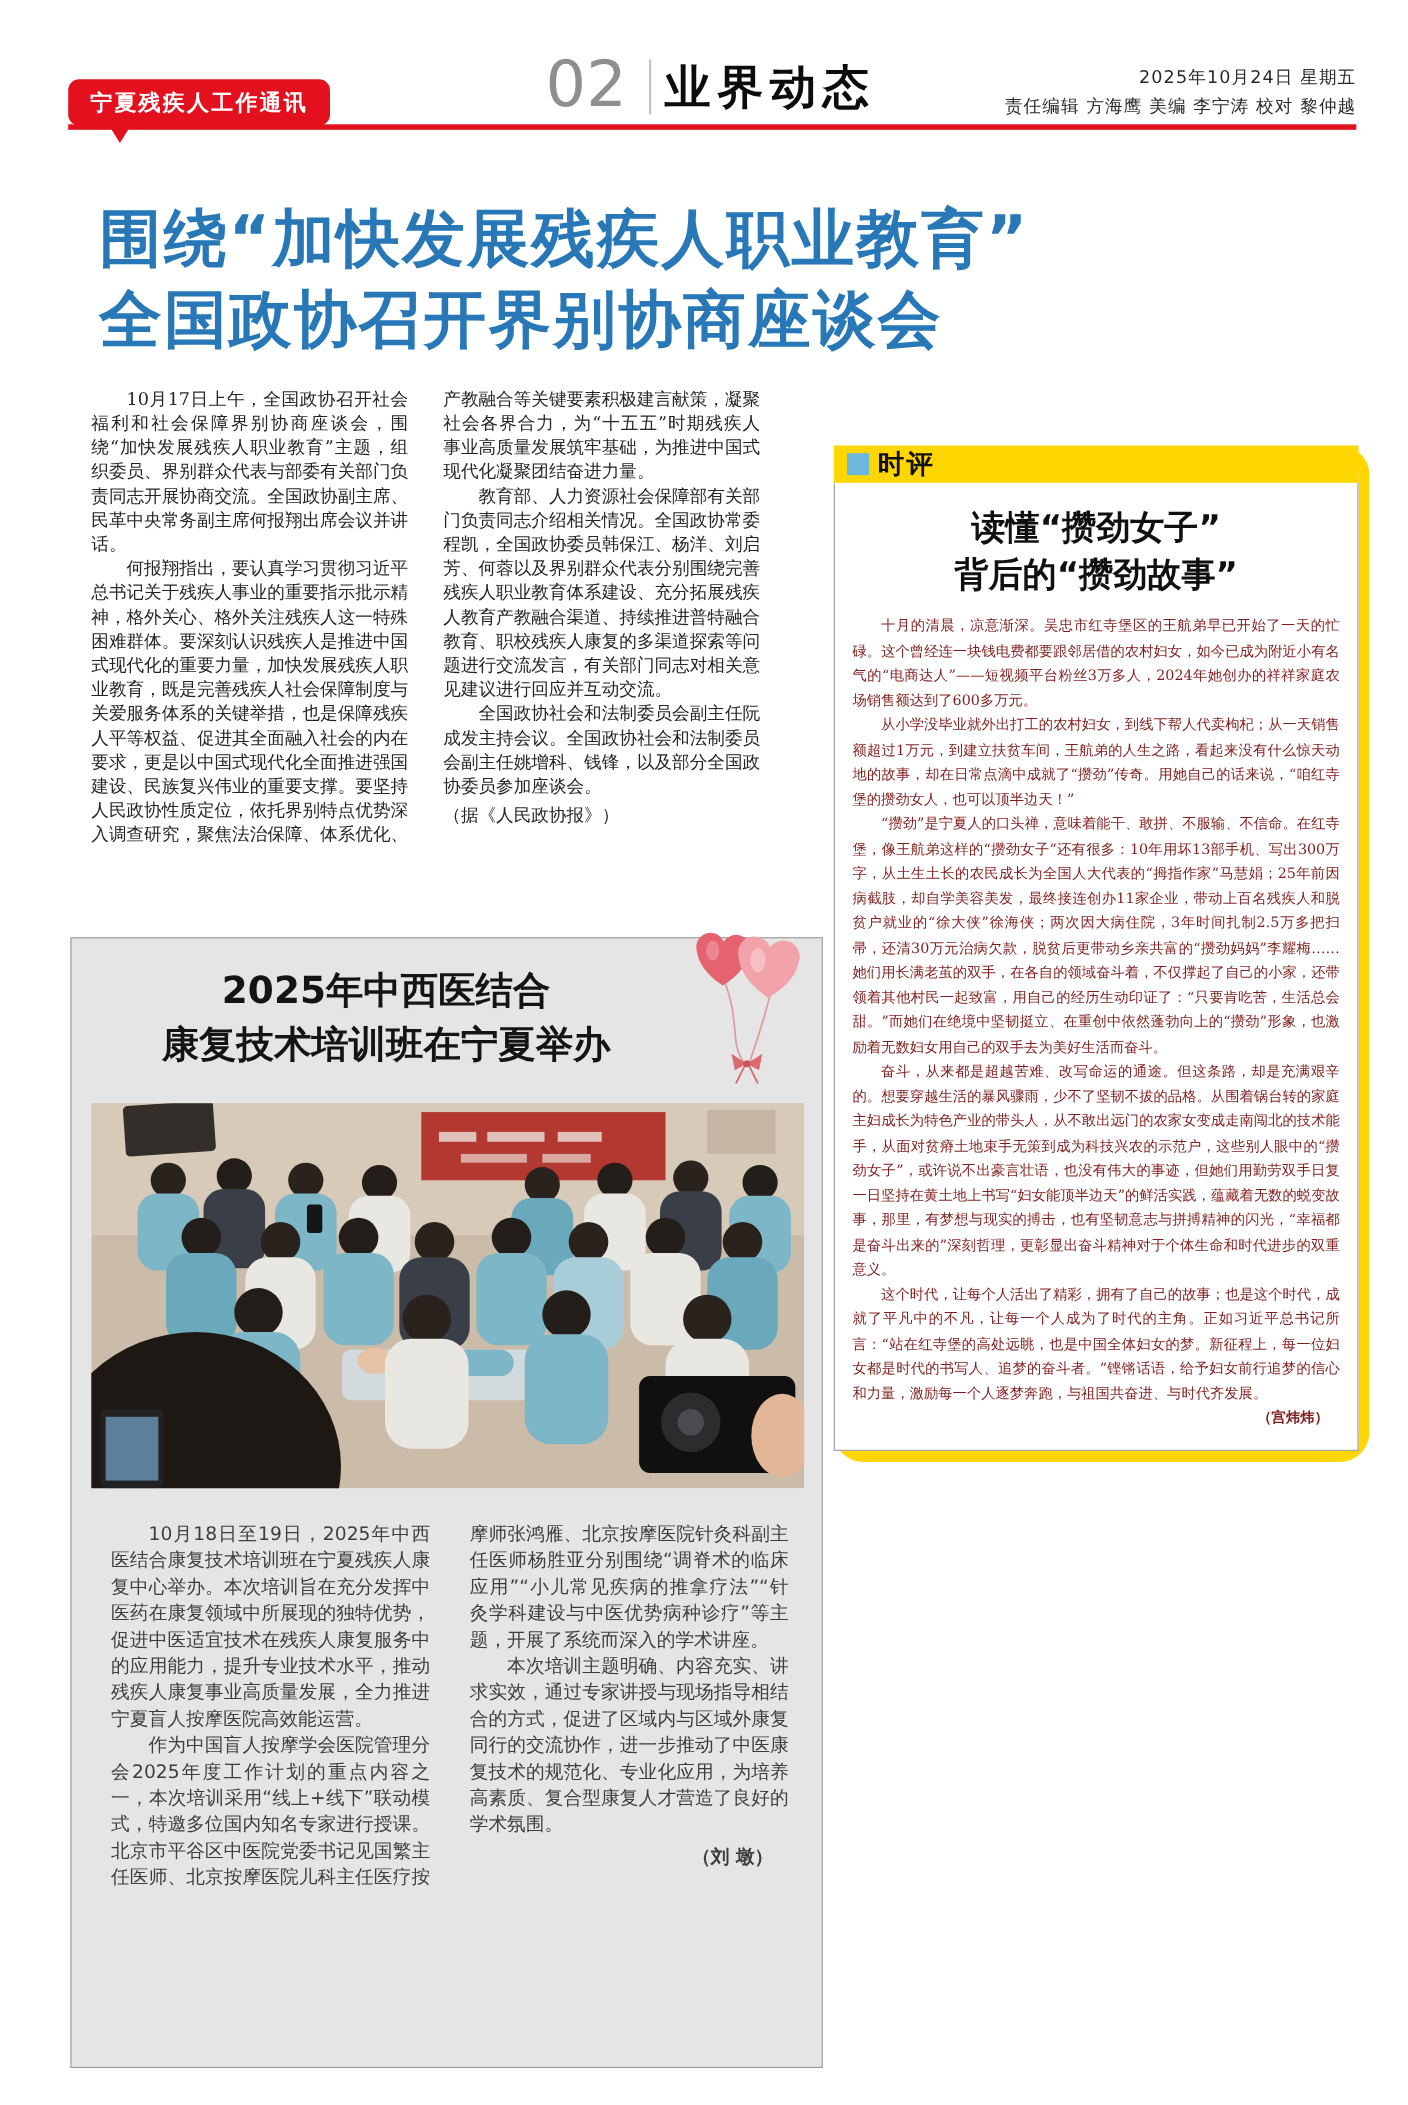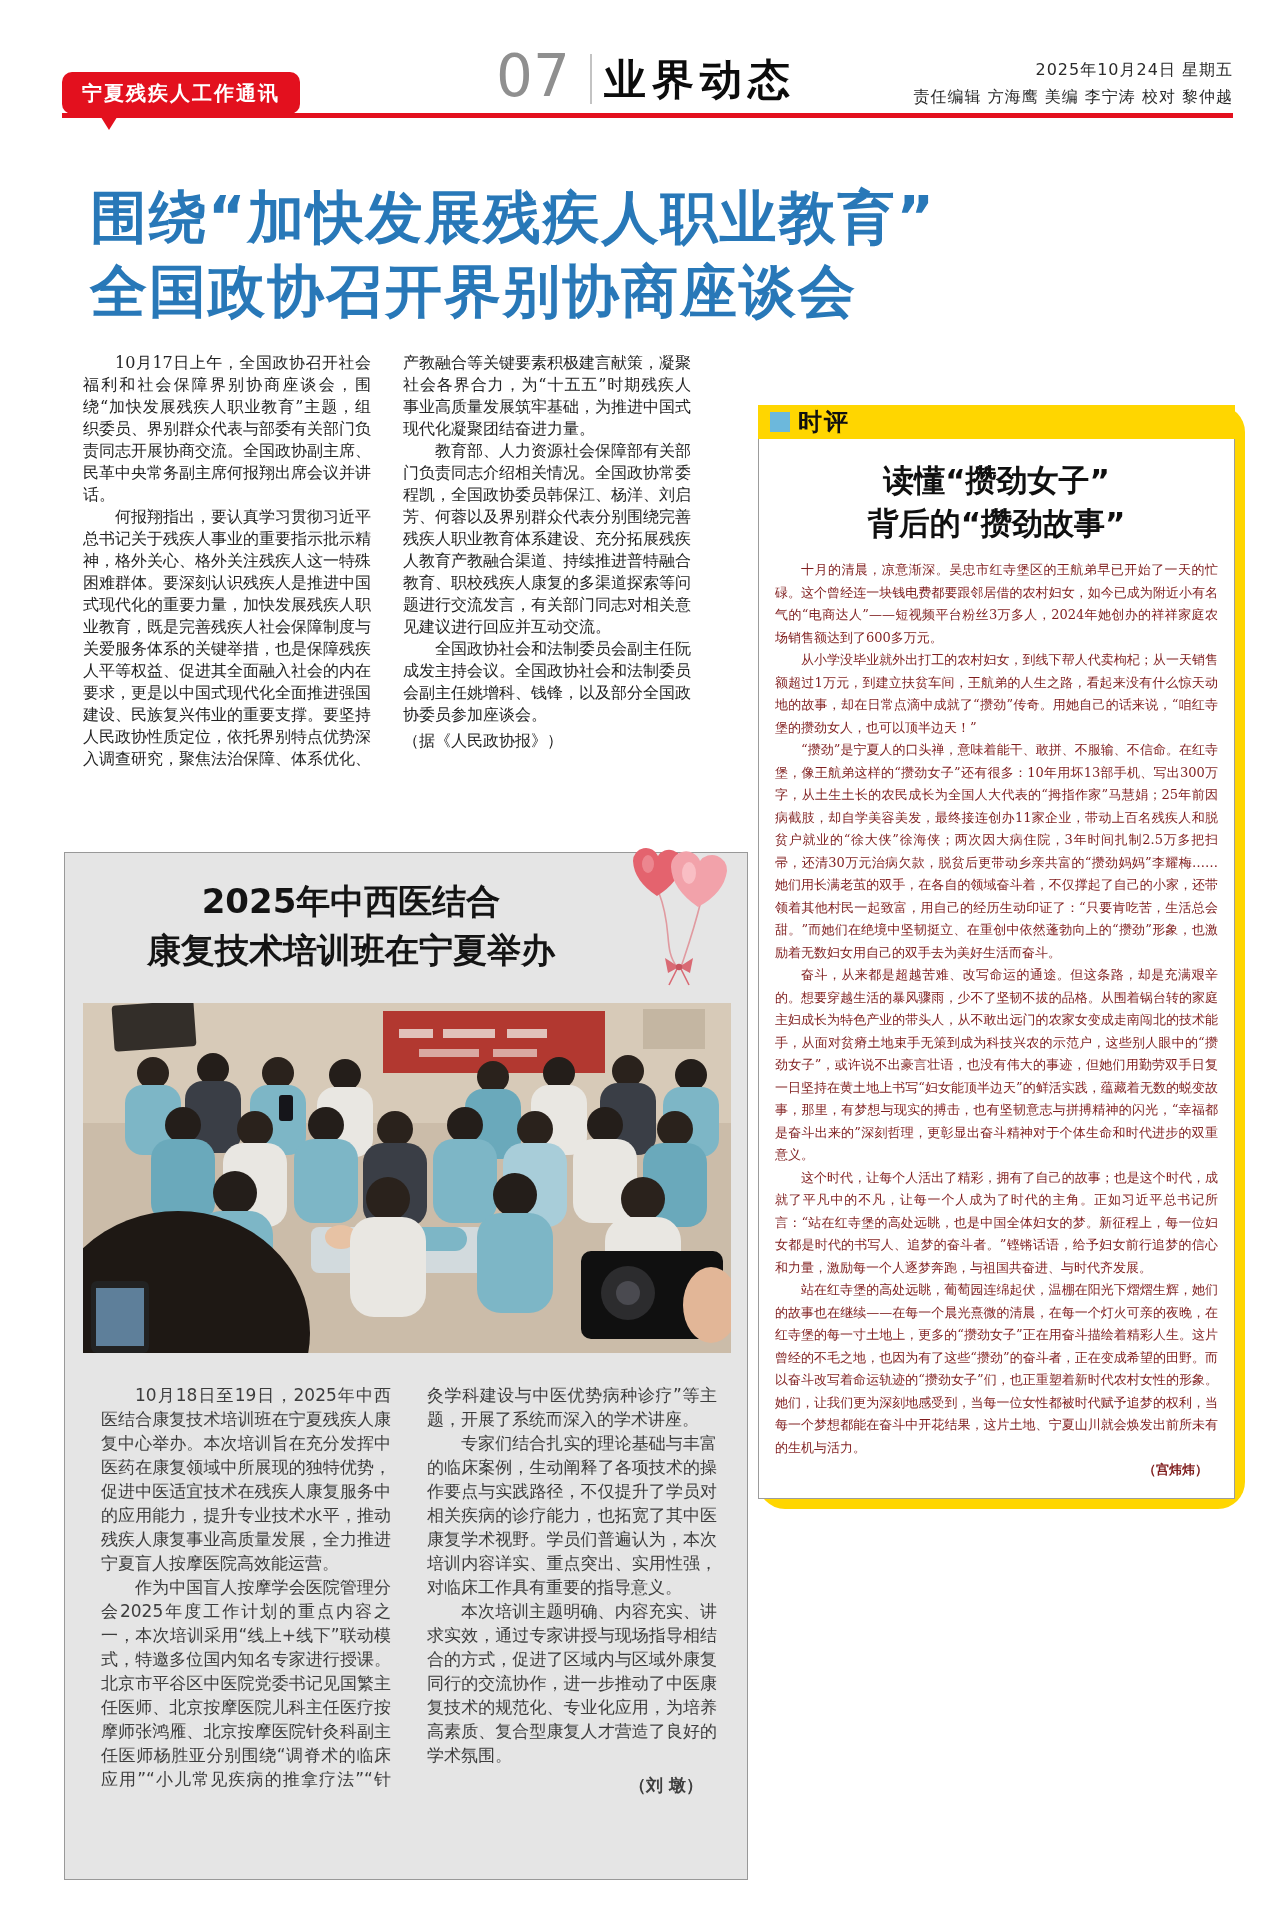--- a/index.html
+++ b/index.html
@@ -100,21 +100,21 @@
   .t-body .byline { text-indent:0; text-align:right; font-weight:700; margin-top:6px; padding-right:14px; }
 </style>
 </head>
 <body>
 
 <div class="page">
 
   <div class="badge sans">宁夏残疾人工作通讯</div>
   <div class="badge-tail"></div>
   <div class="rule"></div>
-  <div class="pageno sans">07</div>
+  <div class="pageno sans">02</div>
   <div class="pageno-div"></div>
   <div class="section sans">业界动态</div>
   <div class="issue sans">
     <div>2025年10月24日  星期五</div>
     <div>责任编辑 方海鹰  美编 李宁涛  校对 黎仲越</div>
   </div>
 
   <h1 class="headline sans">
     <span class="hl">围绕“加快发展残疾人职业教育”</span>
     <span class="hl">全国政协召开界别协商座谈会</span>
@@ -137,21 +137,20 @@
       <div class="c-title sans">
         <span>读懂“攒劲女子”</span>
         <span>背后的“攒劲故事”</span>
       </div>
       <div class="c-body serif">
         <p>十月的清晨，凉意渐深。吴忠市红寺堡区的王航弟早已开始了一天的忙碌。这个曾经连一块钱电费都要跟邻居借的农村妇女，如今已成为附近小有名气的“电商达人”——短视频平台粉丝3万多人，2024年她创办的祥祥家庭农场销售额达到了600多万元。</p>
         <p>从小学没毕业就外出打工的农村妇女，到线下帮人代卖枸杞；从一天销售额超过1万元，到建立扶贫车间，王航弟的人生之路，看起来没有什么惊天动地的故事，却在日常点滴中成就了“攒劲”传奇。用她自己的话来说，“咱红寺堡的攒劲女人，也可以顶半边天！”</p>
         <p>“攒劲”是宁夏人的口头禅，意味着能干、敢拼、不服输、不信命。在红寺堡，像王航弟这样的“攒劲女子”还有很多：10年用坏13部手机、写出300万字，从土生土长的农民成长为全国人大代表的“拇指作家”马慧娟；25年前因病截肢，却自学美容美发，最终接连创办11家企业，带动上百名残疾人和脱贫户就业的“徐大侠”徐海侠；两次因大病住院，3年时间扎制2.5万多把扫帚，还清30万元治病欠款，脱贫后更带动乡亲共富的“攒劲妈妈”李耀梅……她们用长满老茧的双手，在各自的领域奋斗着，不仅撑起了自己的小家，还带领着其他村民一起致富，用自己的经历生动印证了：“只要肯吃苦，生活总会甜。”而她们在绝境中坚韧挺立、在重创中依然蓬勃向上的“攒劲”形象，也激励着无数妇女用自己的双手去为美好生活而奋斗。</p>
         <p>奋斗，从来都是超越苦难、改写命运的通途。但这条路，却是充满艰辛的。想要穿越生活的暴风骤雨，少不了坚韧不拔的品格。从围着锅台转的家庭主妇成长为特色产业的带头人，从不敢出远门的农家女变成走南闯北的技术能手，从面对贫瘠土地束手无策到成为科技兴农的示范户，这些别人眼中的“攒劲女子”，或许说不出豪言壮语，也没有伟大的事迹，但她们用勤劳双手日复一日坚持在黄土地上书写“妇女能顶半边天”的鲜活实践，蕴藏着无数的蜕变故事，那里，有梦想与现实的搏击，也有坚韧意志与拼搏精神的闪光，“幸福都是奋斗出来的”深刻哲理，更彰显出奋斗精神对于个体生命和时代进步的双重意义。</p>
         <p>这个时代，让每个人活出了精彩，拥有了自己的故事；也是这个时代，成就了平凡中的不凡，让每一个人成为了时代的主角。正如习近平总书记所言：“站在红寺堡的高处远眺，也是中国全体妇女的梦。新征程上，每一位妇女都是时代的书写人、追梦的奋斗者。”铿锵话语，给予妇女前行追梦的信心和力量，激励每一个人逐梦奔跑，与祖国共奋进、与时代齐发展。</p>
-        <p>站在红寺堡的高处远眺，葡萄园连绵起伏，温棚在阳光下熠熠生辉，她们的故事也在继续——在每一个晨光熹微的清晨，在每一个灯火可亲的夜晚，在红寺堡的每一寸土地上，更多的“攒劲女子”正在用奋斗描绘着精彩人生。这片曾经的不毛之地，也因为有了这些“攒劲”的奋斗者，正在变成希望的田野。而以奋斗改写着命运轨迹的“攒劲女子”们，也正重塑着新时代农村女性的形象。她们，让我们更为深刻地感受到，当每一位女性都被时代赋予追梦的权利，当每一个梦想都能在奋斗中开花结果，这片土地、宁夏山川就会焕发出前所未有的生机与活力。</p>
         <p class="c-byline">（宫炜炜）</p>
       </div>
     </div>
   </div>
 
   <div class="train-box">
 
     <svg class="balloons" viewBox="0 0 128 158" xmlns="http://www.w3.org/2000/svg">
       <path d="M44 56 C58 92 48 112 62 130" stroke="#e09aa0" stroke-width="1.6" fill="none"></path>
       <path d="M86 64 C78 96 72 112 66 130" stroke="#e09aa0" stroke-width="1.6" fill="none"></path>
@@ -243,19 +242,18 @@
       <rect x="13" y="285" width="48" height="58" fill="#5e7f9a"></rect>
       <rect x="498" y="248" width="142" height="88" rx="10" fill="#101010"></rect>
       <circle cx="545" cy="290" r="27" fill="#2c2c2e"></circle>
       <circle cx="545" cy="290" r="12" fill="#4a4a50"></circle>
       <ellipse cx="628" cy="302" rx="28" ry="38" fill="#e2b697"></ellipse>
     </svg>
 
     <div class="t-body sans">
       <p>10月18日至19日，2025年中西医结合康复技术培训班在宁夏残疾人康复中心举办。本次培训旨在充分发挥中医药在康复领域中所展现的独特优势，促进中医适宜技术在残疾人康复服务中的应用能力，提升专业技术水平，推动残疾人康复事业高质量发展，全力推进宁夏盲人按摩医院高效能运营。</p>
       <p>作为中国盲人按摩学会医院管理分会2025年度工作计划的重点内容之一，本次培训采用“线上+线下”联动模式，特邀多位国内知名专家进行授课。北京市平谷区中医院党委书记见国繁主任医师、北京按摩医院儿科主任医疗按摩师张鸿雁、北京按摩医院针灸科副主任医师杨胜亚分别围绕“调脊术的临床应用”“小儿常见疾病的推拿疗法”“针灸学科建设与中医优势病种诊疗”等主题，开展了系统而深入的学术讲座。</p>
-      <p>专家们结合扎实的理论基础与丰富的临床案例，生动阐释了各项技术的操作要点与实践路径，不仅提升了学员对相关疾病的诊疗能力，也拓宽了其中医康复学术视野。学员们普遍认为，本次培训内容详实、重点突出、实用性强，对临床工作具有重要的指导意义。</p>
       <p>本次培训主题明确、内容充实、讲求实效，通过专家讲授与现场指导相结合的方式，促进了区域内与区域外康复同行的交流协作，进一步推动了中医康复技术的规范化、专业化应用，为培养高素质、复合型康复人才营造了良好的学术氛围。</p>
       <p class="byline">（刘 墩）</p>
     </div>
   </div>
 
 </div>
 
 </body></html>

